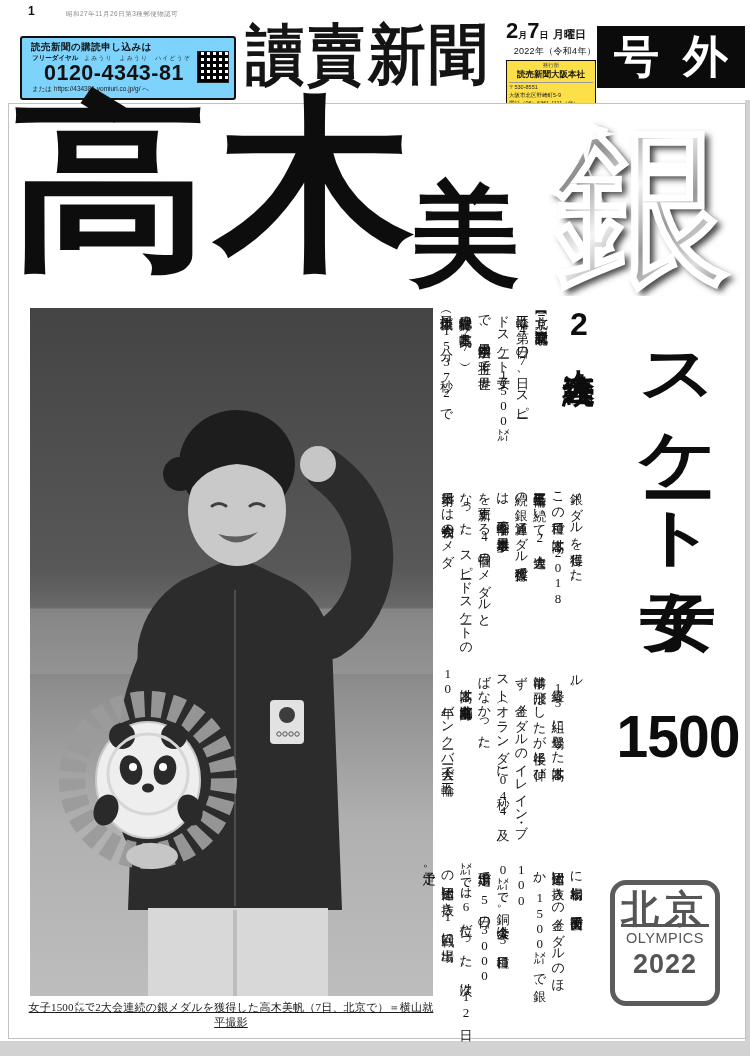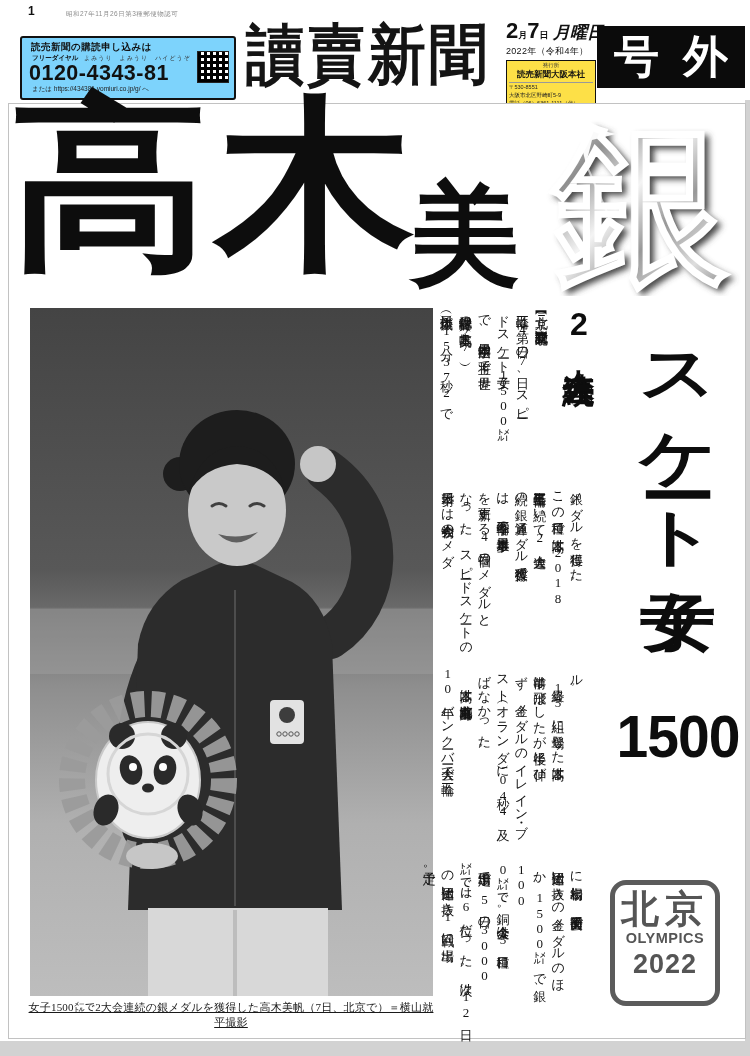--- a/index.html
+++ b/index.html
@@ -11,34 +11,34 @@
   #edge-bottom{left:0;top:1041px;width:750px;height:15px;}
 
   
   #page-number{position:absolute;left:28px;top:4px;font-size:12px;font-weight:bold;}
   #permit{position:absolute;left:66px;top:10px;font-size:6.5px;color:#8c8c8c;letter-spacing:.5px;}
   #subscribe{position:absolute;left:20px;top:36px;width:212px;height:60px;border:2px solid #111;
              border-radius:3px;background:#7dd3fc;}
   #subscribe .t{position:absolute;left:9px;top:3px;font-size:9.5px;font-weight:bold;letter-spacing:.5px;}
   #subscribe .fd{position:absolute;left:10px;top:16px;font-size:6.5px;font-weight:bold;}
   #subscribe .rd{position:absolute;left:62px;top:16px;font-size:6px;color:#333;letter-spacing:1px;}
-  #subscribe .ph{position:absolute;left:7px;top:23px;font-size:21.5px;font-weight:900;letter-spacing:.5px;}
+  #subscribe .ph{position:absolute;left:22px;top:23px;font-size:21.5px;font-weight:900;letter-spacing:.5px;}
   #subscribe .ur{position:absolute;left:10px;top:47px;font-size:6.5px;color:#222;}
   #qr{position:absolute;right:5px;top:13px;width:30px;height:30px;border:1px solid #222;
       background-image:repeating-linear-gradient(0deg,#000 0 3px,rgba(255,255,255,0) 3px 6px),
                        repeating-linear-gradient(90deg,#000 0 3px,#fff 3px 6px);}
   #masthead{position:absolute;left:232px;top:12px;width:272px;text-align:center;
             font-family:"Liberation Serif",serif;font-size:58px;font-weight:900;letter-spacing:3px;
             color:#141414;transform:scaleY(1.12);transform-origin:top center;white-space:nowrap;}
   #issue{position:absolute;left:506px;top:18px;width:90px;}
   #issue .dl{white-space:nowrap;font-weight:bold;}
   #issue .big{font-size:22px;font-weight:900;}
   #issue .sm{font-size:9px;}
-  #issue .wd{font-size:17px;font-style:italic;}
-  #issue .yr{font-size:9px;margin-top:1px;letter-spacing:.3px;}
+  #issue .wd{font-size:11px;}
+  #issue .yr{font-size:9px;margin-top:1px;letter-spacing:.3px;text-align:right;}
   #pubbox{margin-top:2px;width:84px;border:1px solid #111;padding:1px 2px 2px 2px;background:#fde047;}
   #pubbox .lb{font-size:5.5px;text-align:center;color:#333;}
   #pubbox .nm{font-size:8.5px;font-weight:bold;text-align:center;border-bottom:.5px solid #999;padding-bottom:1px;}
   #pubbox .ln{font-size:5.5px;color:#222;margin-top:1px;white-space:nowrap;}
   #issue .web{font-size:7px;text-align:center;margin-top:1px;letter-spacing:.3px;}
   #gogai{position:absolute;left:597px;top:26px;width:148px;height:62px;background:#0b0b0b;
          color:#fff;display:flex;align-items:center;justify-content:space-between;
          padding:0 17px;box-sizing:border-box;font-size:45px;font-weight:900;}
 
   
@@ -70,22 +70,22 @@
   
   #event-v{position:absolute;left:612px;top:314px;height:398px;width:132px;
            writing-mode:vertical-rl;text-orientation:upright;font-weight:900;font-size:62px;
            line-height:132px;letter-spacing:4px;color:#0d0d0d;transform:scaleX(1.22);transform-origin:center;}
   #event-n{position:absolute;left:608px;top:702px;width:140px;text-align:center;font-size:60px;
            font-weight:900;color:#0d0d0d;letter-spacing:-1px;transform:scaleX(.95);transform-origin:center;}
 
   
   #stamp{position:absolute;left:610px;top:880px;width:110px;height:126px;border:5px solid #4e4e4e;
          border-radius:16px;box-sizing:border-box;text-align:center;color:#474747;opacity:.92;}
-  #stamp .c{font-size:38px;font-weight:900;letter-spacing:6px;line-height:42px;margin-top:3px;white-space:nowrap;}
-  #stamp .o{font-size:14.5px;font-weight:700;letter-spacing:.5px;line-height:16px;}
+  #stamp .c{font-size:38px;font-weight:900;letter-spacing:6px;line-height:42px;margin-top:3px;white-space:nowrap;text-decoration:underline;}
+  #stamp .o{font-size:14.5px;font-weight:400;letter-spacing:.5px;line-height:16px;}
   #stamp .y{font-size:27px;font-weight:900;letter-spacing:1px;line-height:36px;}
 </style>
 </head>
 <body>
 
 <div id="stage">
 
   <div class="edge" id="edge-right"></div>
   <div class="edge" id="edge-bottom"></div>
 

